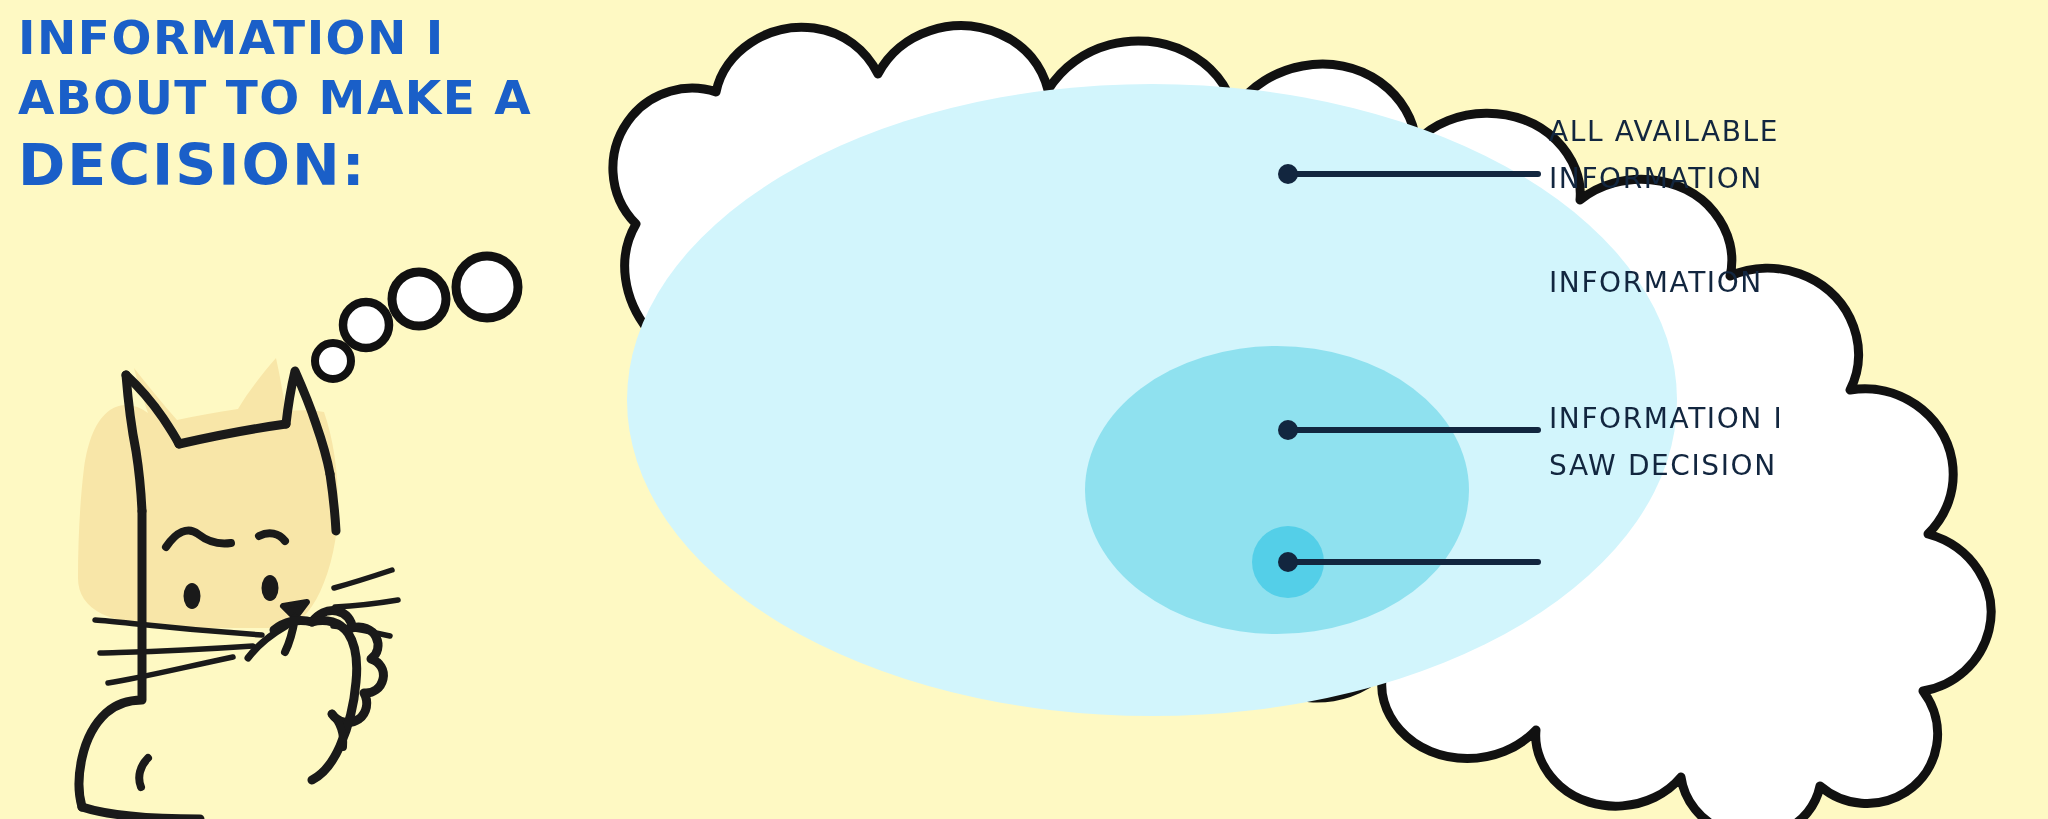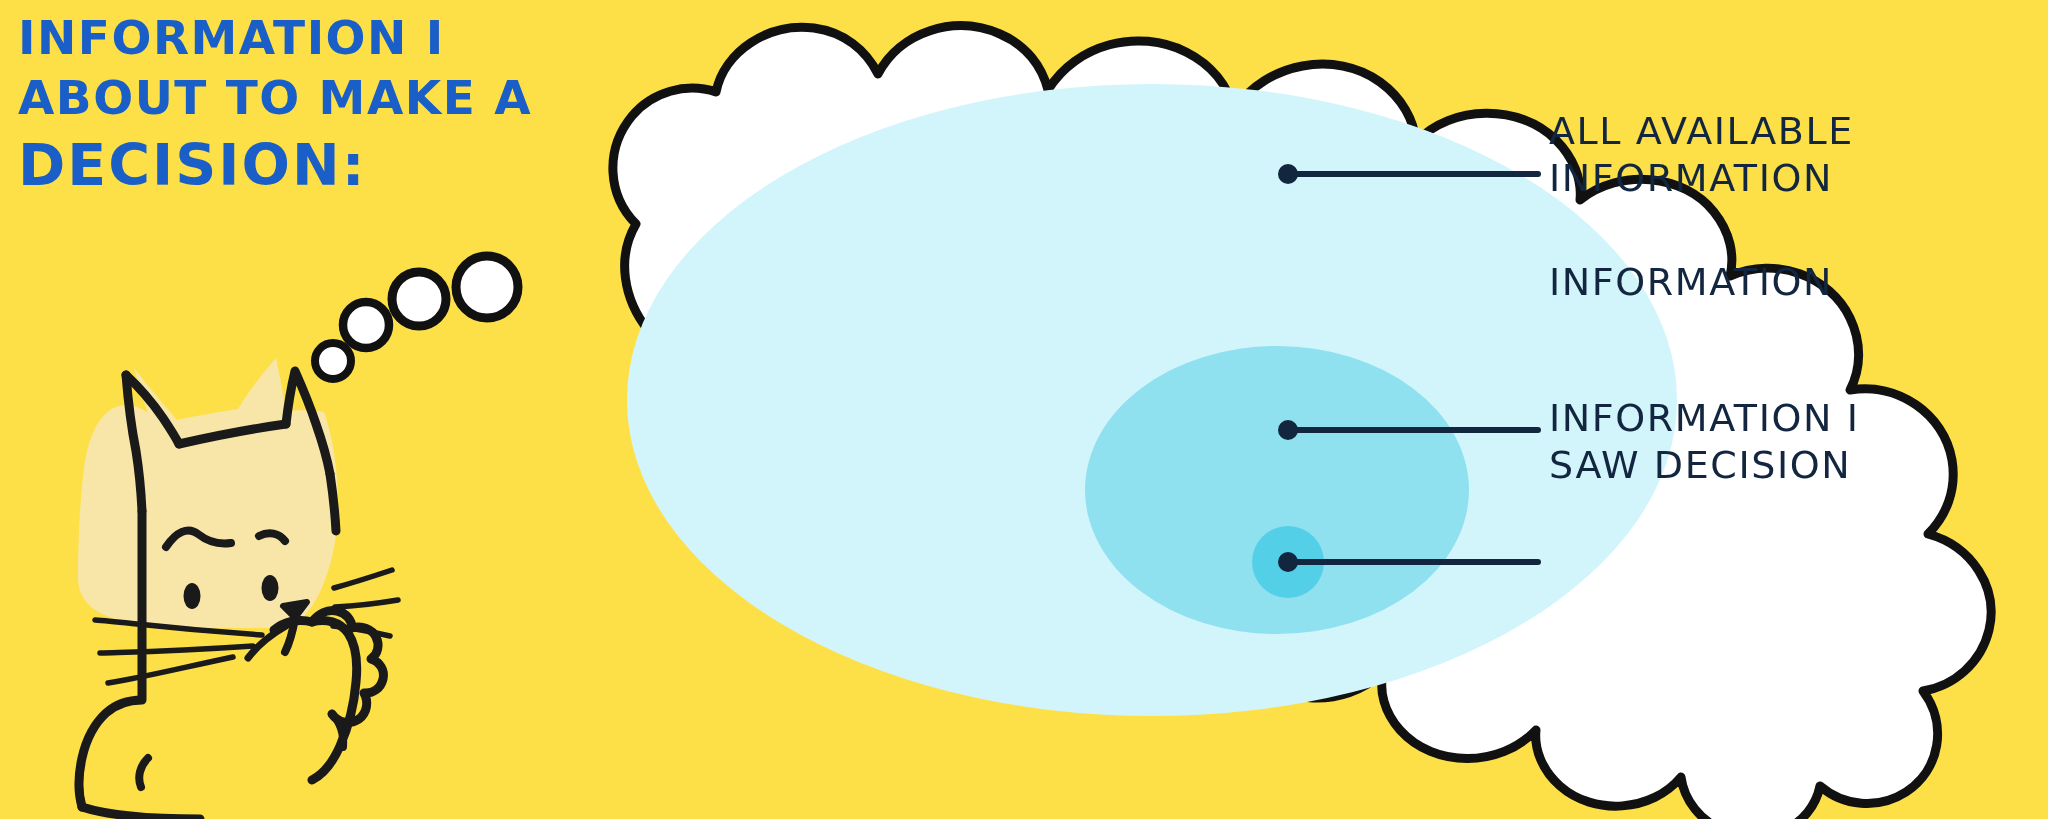--- a/index.html
+++ b/index.html
@@ -10,21 +10,21 @@
   body {
     width: 2048px;
     height: 819px;
     font-family: "DejaVu Sans", sans-serif;
     overflow: hidden;
   }
   #stage {
     position: relative;
     width: 2048px;
     height: 819px;
-    background: #fde047;
+    background: #fef9c3;
   }
   #scene {
     position: absolute;
     top: 0; left: 0;
     width: 2048px;
     height: 819px;
   }
   .headline {
     position: absolute;
     left: 18px;
@@ -44,21 +44,21 @@
     font-size: 57px;
     line-height: 74px;
     font-weight: 700;
     letter-spacing: 2px;
     white-space: nowrap;
   }
   .callout {
     position: absolute;
     color: #12263f;
     font-family: "DejaVu Sans", sans-serif;
-    font-size: 38px;
+    font-size: 28px;
     line-height: 47px;
     letter-spacing: 1.6px;
     white-space: nowrap;
   }
   #callout-1 { left: 1549px; top: 108px; }
   #callout-2 { left: 1549px; top: 259px; }
   #callout-3 { left: 1549px; top: 395px; }
   .callout .row { display: block; }
 </style>
 </head>

